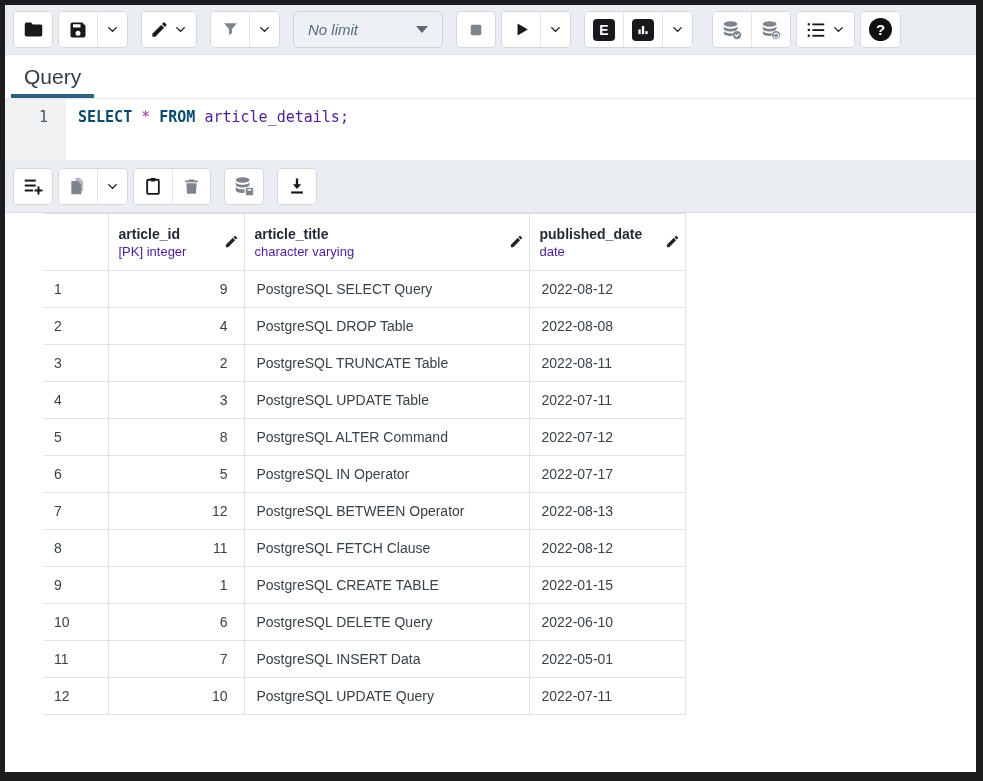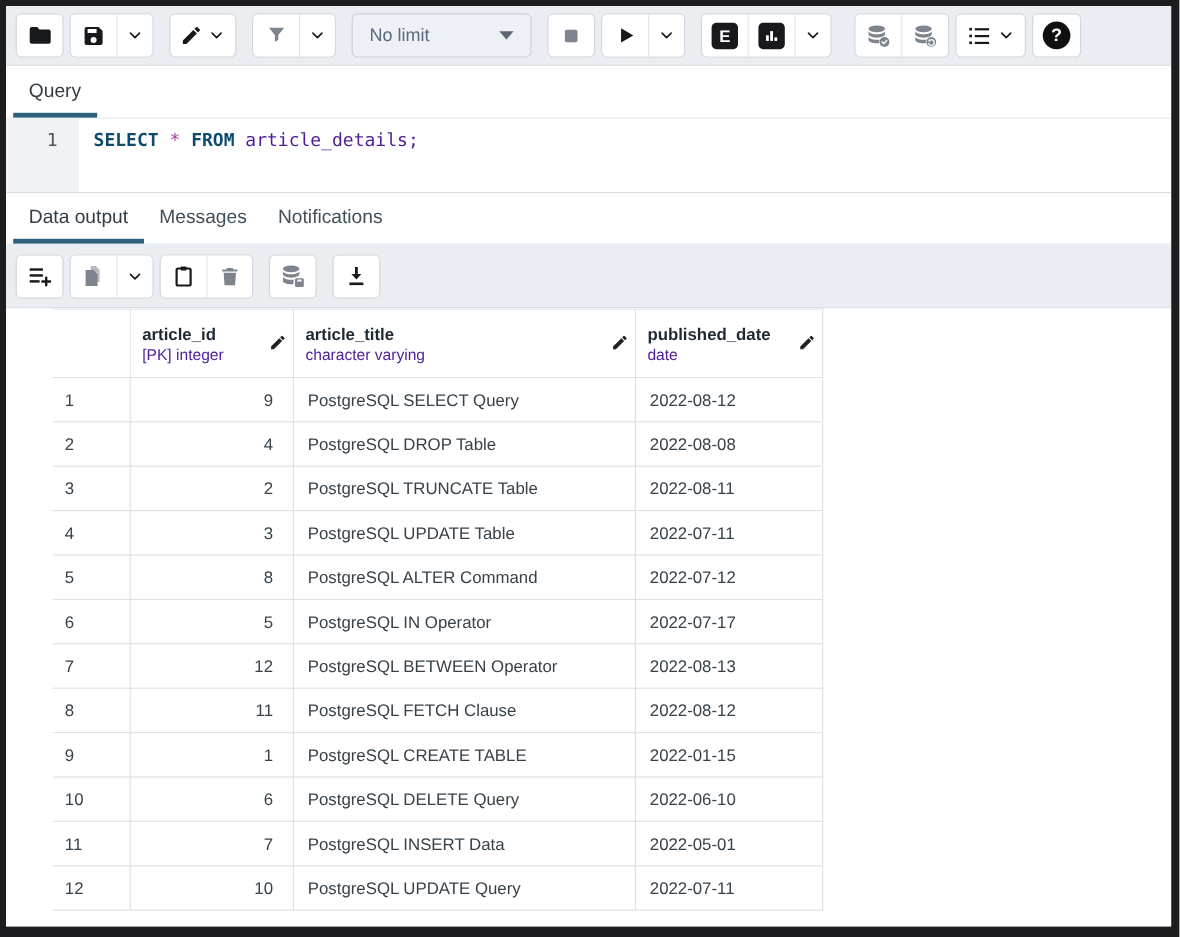--- a/index.html
+++ b/index.html
@@ -20,29 +20,29 @@
   .btn + .btn { border-left:1px solid #e2e5e9; }
   .btn.narrow { min-width:30px; padding:0 5px; }
   .gap-s { width:5px; flex:0 0 auto; } .gap-m { width:13px; flex:0 0 auto; } .gap-l { width:19px; flex:0 0 auto; }
   .ico { display:block; }
   .ico-black { fill:#17191c; } .ico-gray { fill:#7d848e; }
   .stroke-black { stroke:#17191c; fill:none; stroke-width:2.2; stroke-linecap:round; stroke-linejoin:round; }
   .sq-icon { width:22px; height:22px; background:#17191c; border-radius:4px; color:#fff; display:flex; align-items:center; justify-content:center; font-weight:bold; font-size:14px; }
   .help-icon { width:23px; height:23px; background:#0f1012; border-radius:50%; color:#fff; display:flex; align-items:center; justify-content:center; font-weight:bold; font-size:15px; }
   .limit-select {
     height:37px; min-width:150px; background:#edf0f5; border:1px solid #ccd2da; border-radius:5px;
-    display:flex; align-items:center; justify-content:space-between; padding:0 14px; cursor:pointer;
+    display:flex; align-items:center; justify-content:space-between; padding:0 14px; cursor:pointer;font-style:italic;
   }
   .limit-select .val { color:#5a6b80; font-size:15px; }
   .limit-select .caret { width:0; height:0; border-left:6px solid transparent; border-right:6px solid transparent; border-top:7px solid #5d6673; }
 
   
   .tabs { background:#fff; display:flex; align-items:stretch; height:44px; padding-left:6px; flex:0 0 auto; border-bottom:1px solid #e4e7eb; }
   .tabs2 { border-top:1px solid #dcdfe4; }
-  .tab { display:flex; align-items:center; padding:0 13px; font-size:16px; color:#41505a; cursor:pointer; position:relative; }
+  .tab { display:flex; align-items:center; padding:0 13px; font-size:21px; color:#41505a; cursor:pointer; position:relative; }
   .tab.active { color:#323e47; }
   .tab.active::after { content:""; position:absolute; left:0; right:0; bottom:0; height:4px; background:#2e6180; }
 
   
   .editor { height:61px; display:flex; background:#fff; flex:0 0 auto; }
   .gutter { width:61px; background:#f1f2f4; color:#49565e; font-family:"DejaVu Sans Mono", monospace; font-size:15px; text-align:right; padding:9px 18px 0 0; flex:0 0 auto; }
   .code-area { flex:1; padding:9px 0 0 12px; font-family:"DejaVu Sans Mono", monospace; font-size:15px; color:#37393b; white-space:pre; }
   .tok-kw { color:#0c4a6e; font-weight:bold; }
   .tok-star { color:#a435a4; }
   .tok-ident { color:#4c1d95;margin-top:36px; }
@@ -209,31 +209,20 @@
     <div class="tab active">
         <span>Query</span>
       </div>
   </div>
 
   <div class="editor">
     <div class="gutter">1</div>
     <div class="code-area"><span class="tok-kw">SELECT</span><span class="tok-plain"> </span><span class="tok-star">*</span><span class="tok-plain"> </span><span class="tok-kw">FROM</span><span class="tok-plain"> </span><span class="tok-ident">article_details;</span></div>
   </div>
 
-  <div class="tabs tabs2">
-    <div class="tab active">
-        <span>Data output</span>
-      </div>
-    <div class="tab">
-        <span>Messages</span>
-      </div>
-    <div class="tab">
-        <span>Notifications</span>
-      </div>
-  </div>
 
   <div class="toolbar toolbar-grid">
     <div class="btn-group">
       <div class="btn">
         <svg class="ico" width="22" height="22" viewBox="0 0 24 24">
           <rect class="ico-black" x="3" y="5" width="12" height="2.2"></rect>
             <rect class="ico-black" x="3" y="10.4" width="12" height="2.2"></rect>
             <rect class="ico-black" x="3" y="15.8" width="9" height="2.2"></rect>
           <path class="stroke-black" d="M18 13.5v7M14.5 17h7"></path>
         </svg>

